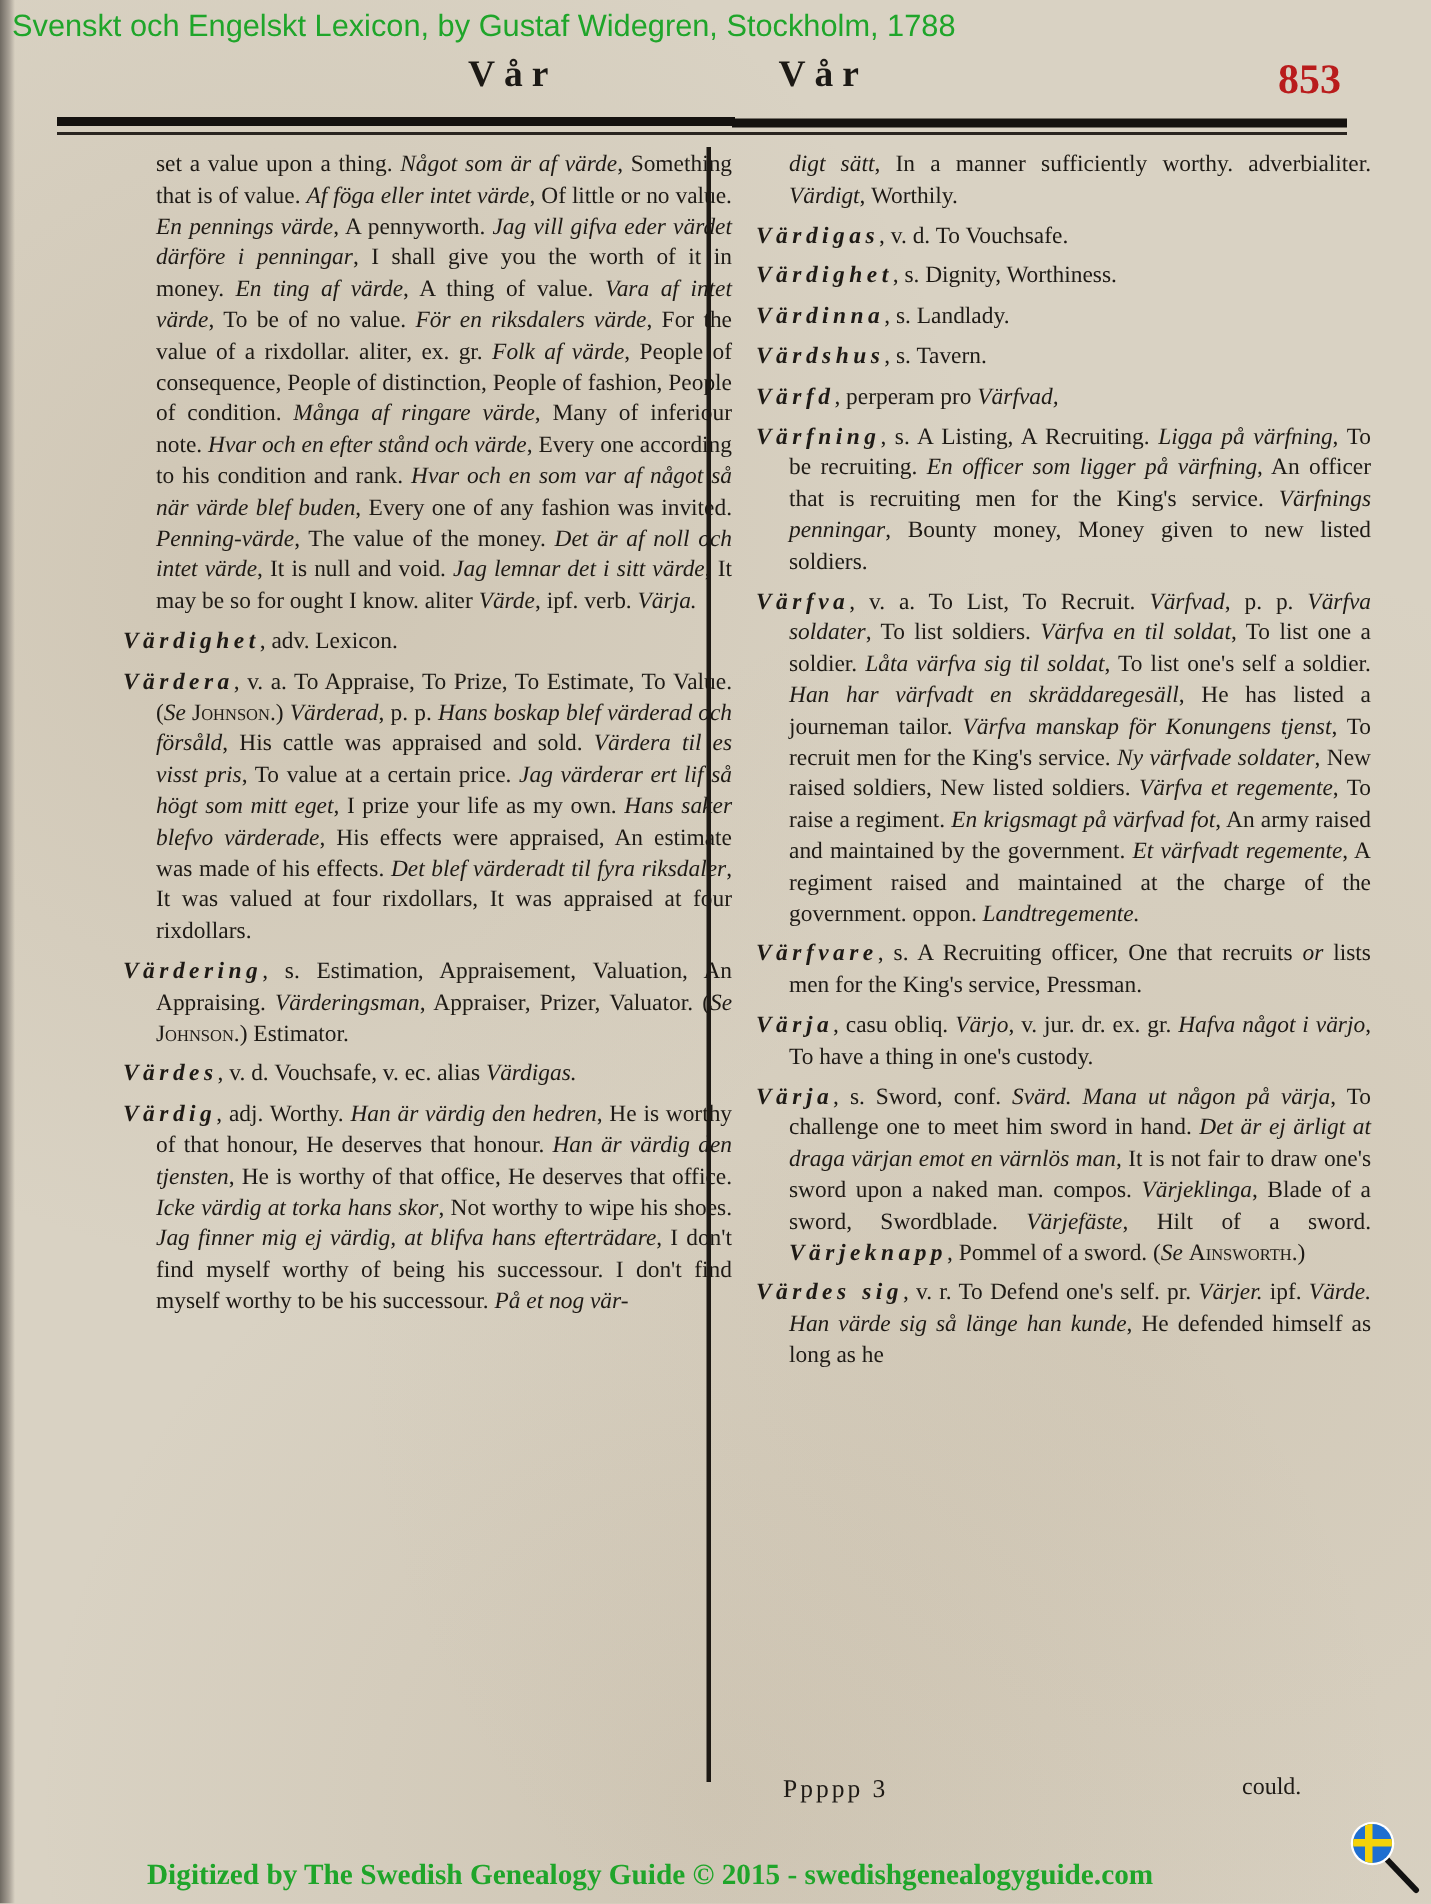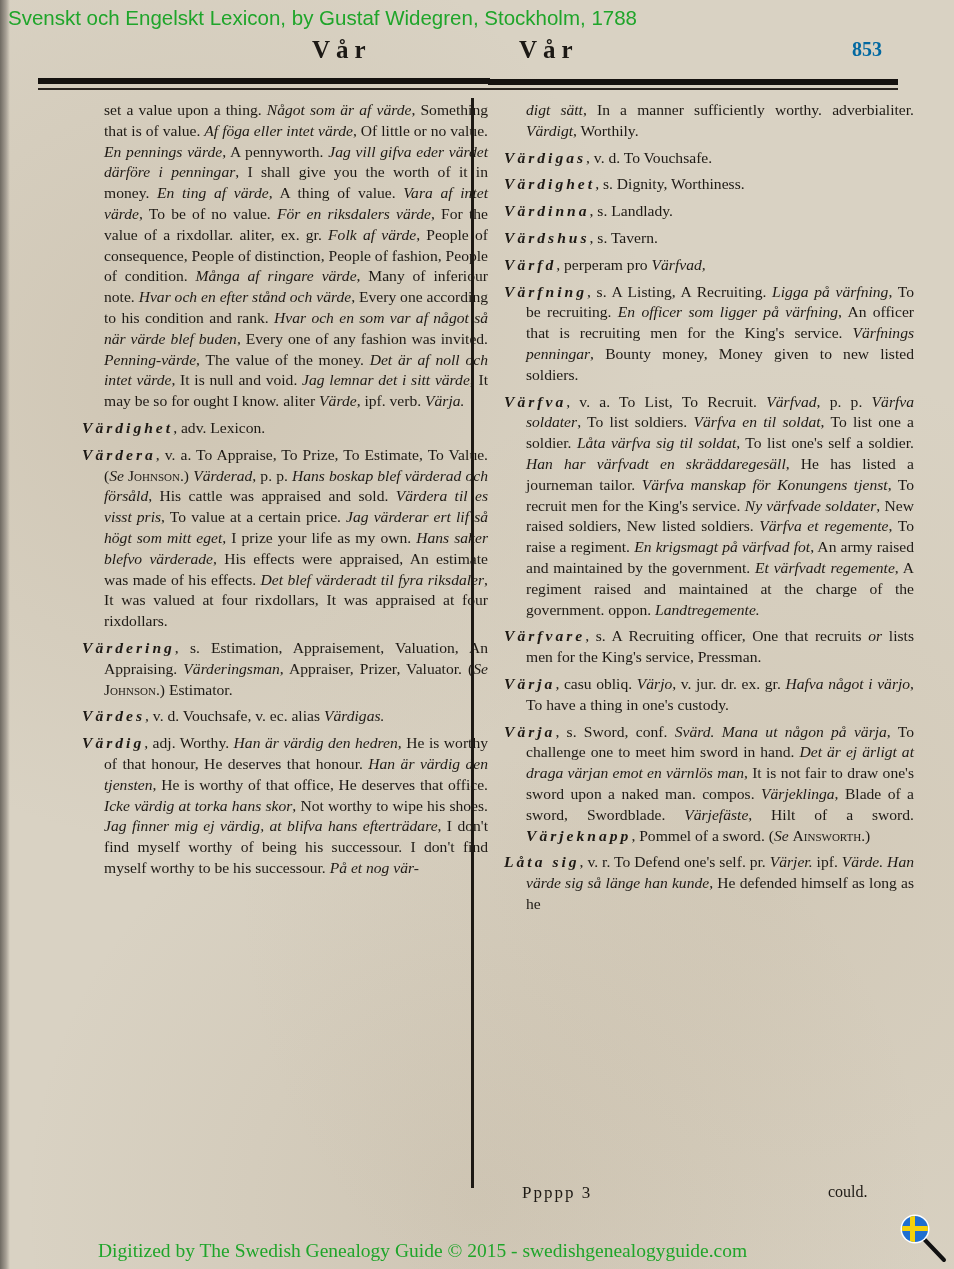--- a/index.html
+++ b/index.html
@@ -22,21 +22,21 @@
       font-family: Liberation Sans, sans-serif; font-size: 20.5px; color: #1fa52a;
       letter-spacing: 0; white-space: nowrap;
     }
     .running-head {
       position: absolute; top: 36px; font-family: "Liberation Serif", serif;
       font-size: 25px; font-weight: bold; letter-spacing: 6px; color: #1c1915;
     }
     .rh-left { left: 312px; }
     .rh-right { left: 519px; }
     .page-num {
-      position: absolute; top: 38px; left: 852px; font-size: 20px; font-weight: bold; color: #0369a1;
+      position: absolute; top: 38px; left: 852px; font-size: 28px; font-weight: bold; color: #b91c1c;
     }
     .rule-thick {
       position: absolute; left: 38px; top: 78px; width: 452px; height: 6px; background: #15120f;
     }
     .rule-thick.r2 { left: 488px; width: 410px; top: 79px; }
     .rule-thin {
       position: absolute; left: 38px; top: 88px; width: 860px; height: 2px; background: #2a2520;
     }
     .col-divider {
       position: absolute; left: 471px; top: 98px; width: 3px; height: 1090px; background: #1d1914;
@@ -49,21 +49,21 @@
     .entry { margin: 0 0 6px 0; padding-left: 22px; text-indent: -22px; }
     .entry.cont { padding-left: 22px; text-indent: 0; }
     .hw { font-style: italic; letter-spacing: 3px; font-weight: bold; }
     .sw { font-style: italic; }
     .sc { font-variant: small-caps; }
     .signature {
       position: absolute; left: 522px; top: 1183px; font-size: 17px; letter-spacing: 2px;
     }
     .catchword { position: absolute; left: 828px; top: 1183px; font-size: 16px; }
     .banner-bottom {
-      position: absolute; left: 98px; top: 1240px; font-size: 19.5px; font-weight: normal;
+      position: absolute; left: 98px; top: 1240px; font-size: 19.5px; font-weight: bold;
       color: #1fa52a; white-space: nowrap; font-family: "Liberation Serif", serif;
     }
     .logo { position: absolute; left: 897px; top: 1212px; width: 54px; height: 54px; }
   </style>
 </head>
 <body>
 
 <div class="left-edge"></div>
 
 <div class="banner-top">Svenskt och Engelskt Lexicon, by Gustaf Widegren, Stockholm, 1788</div>
@@ -90,21 +90,21 @@
     <p class="entry"><span class="hw">Värdigas</span><span>, v. d. To Vouchsafe.</span></p>
     <p class="entry"><span class="hw">Värdighet</span><span>, s. Dignity, Worthiness.</span></p>
     <p class="entry"><span class="hw">Värdinna</span><span>, s. Landlady.</span></p>
     <p class="entry"><span class="hw">Värdshus</span><span>, s. Tavern.</span></p>
     <p class="entry"><span class="hw">Värfd</span><span>, perperam pro </span><span class="sw">Värfvad,</span></p>
     <p class="entry"><span class="hw">Värfning</span><span>, s. A Listing, A Recruiting. </span><span class="sw">Ligga på värfning</span><span>, To be recruiting. </span><span class="sw">En officer som ligger på värfning</span><span>, An officer that is recruiting men for the King's service. </span><span class="sw">Värfnings penningar</span><span>, Bounty money, Money given to new listed soldiers.</span></p>
     <p class="entry"><span class="hw">Värfva</span><span>, v. a. To List, To Recruit. </span><span class="sw">Värfvad</span><span>, p. p. </span><span class="sw">Värfva soldater</span><span>, To list soldiers. </span><span class="sw">Värfva en til soldat</span><span>, To list one a soldier. </span><span class="sw">Låta värfva sig til soldat</span><span>, To list one's self a soldier. </span><span class="sw">Han har värfvadt en skräddaregesäll</span><span>, He has listed a journeman tailor. </span><span class="sw">Värfva manskap för Konungens tjenst</span><span>, To recruit men for the King's service. </span><span class="sw">Ny värfvade soldater</span><span>, New raised soldiers, New listed soldiers. </span><span class="sw">Värfva et regemente</span><span>, To raise a regiment. </span><span class="sw">En krigsmagt på värfvad fot</span><span>, An army raised and maintained by the government. </span><span class="sw">Et värfvadt regemente</span><span>, A regiment raised and maintained at the charge of the government. oppon. </span><span class="sw">Landtregemente.</span></p>
     <p class="entry"><span class="hw">Värfvare</span><span>, s. A Recruiting officer, One that recruits </span><span class="sw">or</span><span> lists men for the King's service, Pressman.</span></p>
     <p class="entry"><span class="hw">Värja</span><span>, casu obliq. </span><span class="sw">Värjo</span><span>, v. jur. dr. ex. gr. </span><span class="sw">Hafva något i värjo</span><span>, To have a thing in one's custody.</span></p>
     <p class="entry"><span class="hw">Värja</span><span>, s. Sword, conf. </span><span class="sw">Svärd. Mana ut någon på värja</span><span>, To challenge one to meet him sword in hand. </span><span class="sw">Det är ej ärligt at draga värjan emot en värnlös man</span><span>, It is not fair to draw one's sword upon a naked man. compos. </span><span class="sw">Värjeklinga</span><span>, Blade of a sword, Swordblade. </span><span class="sw">Värjefäste</span><span>, Hilt of a sword. </span><span class="hw">Värjeknapp</span><span>, Pommel of a sword. (</span><span class="sw">Se </span><span class="sc">Ainsworth.</span><span>)</span></p>
-    <p class="entry"><span class="hw">Låta sig</span><span>, v. r. To Defend one's self. pr. </span><span class="sw">Värjer.</span><span> ipf. </span><span class="sw">Värde. Han värde sig så länge han kunde</span><span>, He defended himself as long as he</span></p>
+    <p class="entry"><span class="hw">Värdes sig</span><span>, v. r. To Defend one's self. pr. </span><span class="sw">Värjer.</span><span> ipf. </span><span class="sw">Värde. Han värde sig så länge han kunde</span><span>, He defended himself as long as he</span></p>
   </div>
 
 <div class="signature">Ppppp 3</div>
 <div class="catchword">could.</div>
 
 <div class="banner-bottom">Digitized by The Swedish Genealogy Guide © 2015 - swedishgenealogyguide.com</div>
 
 <svg class="logo" viewBox="0 0 54 54">
   <defs>
       <clipPath id="lens">

